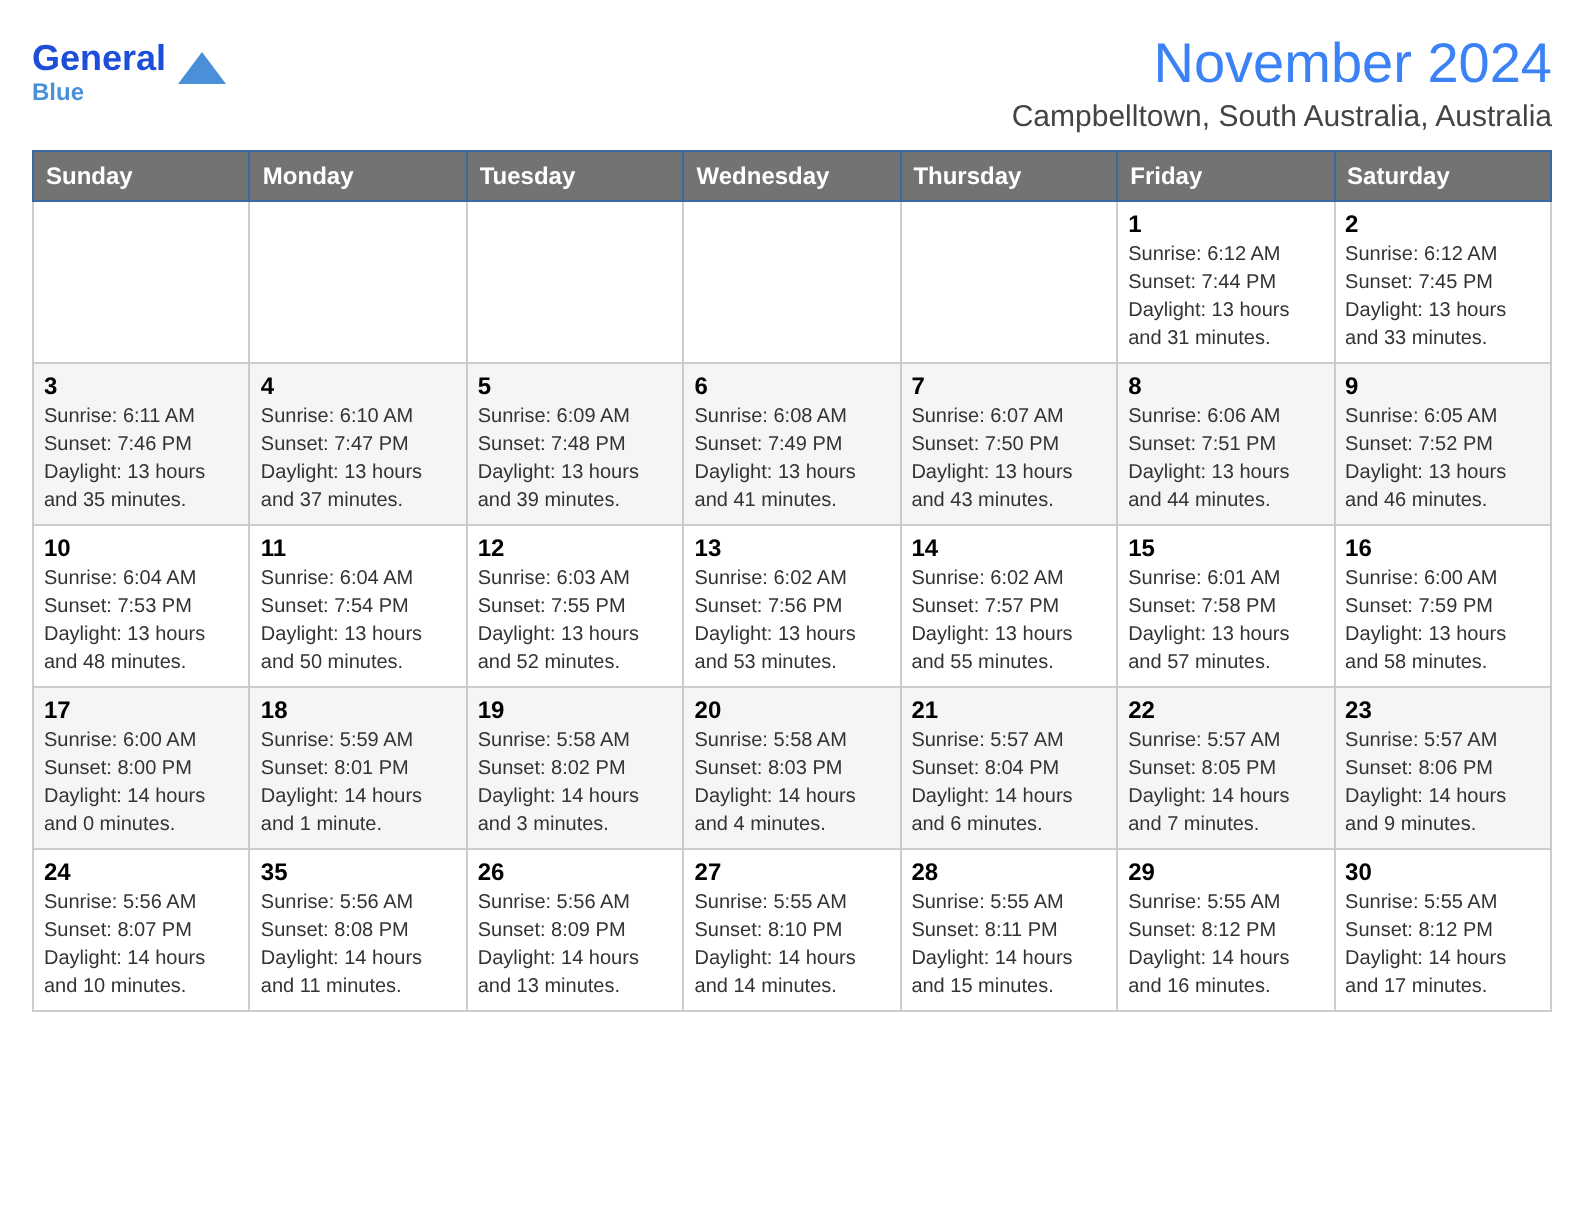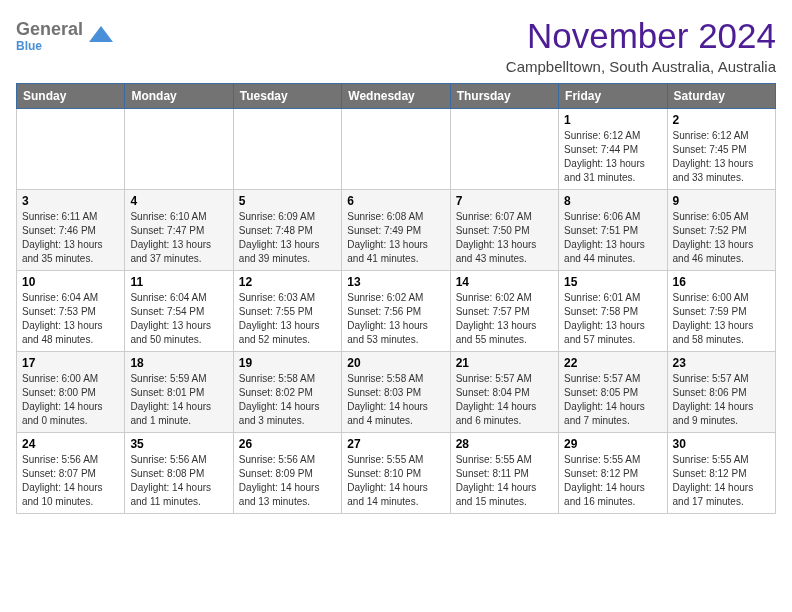--- a/index.html
+++ b/index.html
@@ -22,39 +22,39 @@
       margin-top: 4px;
     }
     .logo-text {
       display: flex;
       flex-direction: column;
       line-height: 1.1;
     }
     .logo-general {
       font-size: 18px;
       font-weight: bold;
-      color: #737373;
+      color: #1d4ed8;
     }
     .logo-blue {
       font-size: 12px;
       font-weight: bold;
       color: #4a90d9;
     }
     .logo-icon {
       width: 28px;
       height: 28px;
       margin-left: 4px;
     }
     .title-section {
       text-align: right;
     }
     .month-title {
-      font-size: 35px;
+      font-size: 28px;
       font-weight: normal;
-      color: #4c1d95;
+      color: #3b82f6;
     }
     .location-title {
       font-size: 15px;
       color: #444;
       margin-top: 2px;
     }
     .calendar-table {
       width: 100%;
       border-collapse: collapse;
       font-size: 11px;

